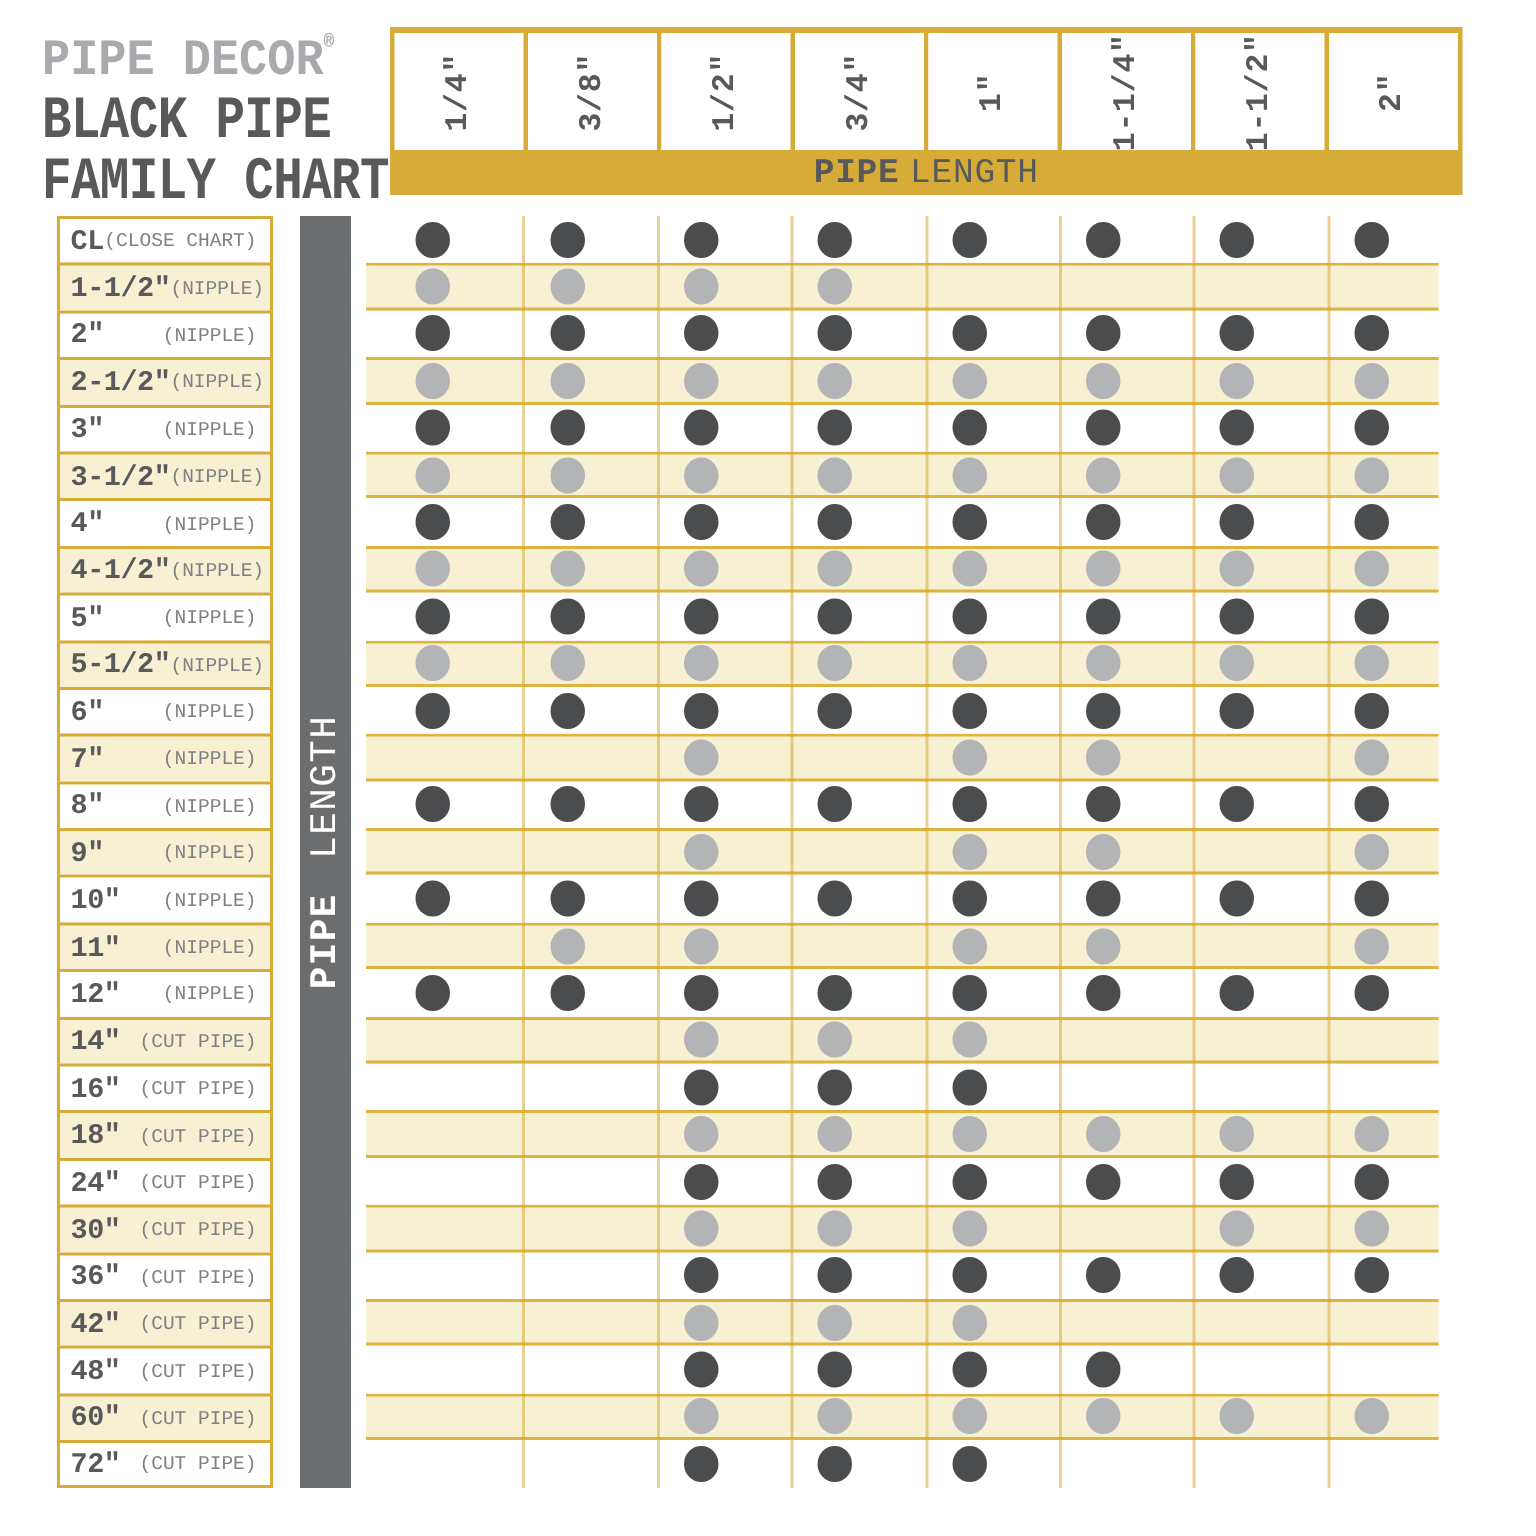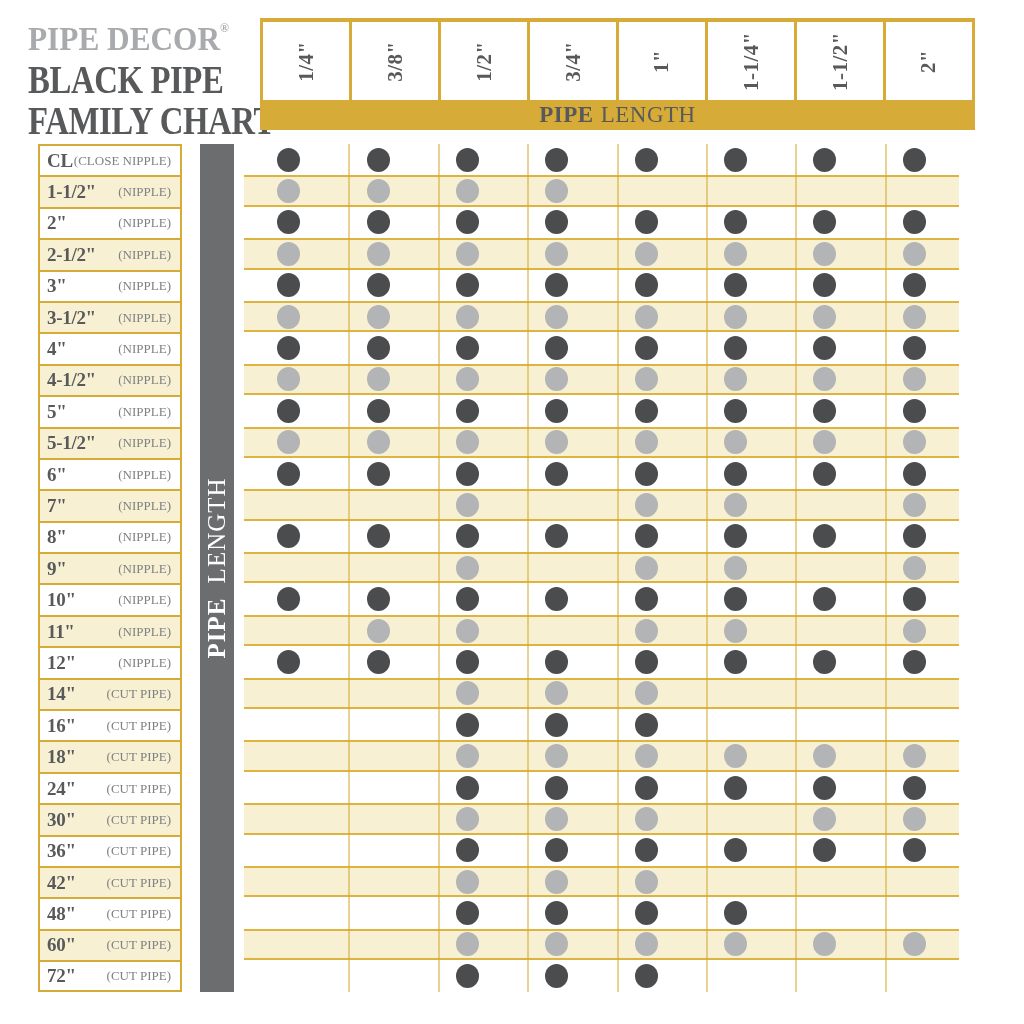--- a/index.html
+++ b/index.html
@@ -1,17 +1,17 @@
 <!DOCTYPE html>
 <html style="--gold: #D7AB38; --gold-line: #DEB440; --cream: #F7F0D3; --dark-dot: #4B4C4E; --gray-dot: #B2B4B6; --dark-text: #58595B; --muted-text: #7E8083; --gray-bar: #6B6D6F; --logo-gray: #A8AAAD;"><head>
 <meta charset="utf-8">
 <style>
   html,body{margin:0;padding:0;background:#fff;}
   .page{position:relative;width:1024px;height:1024px;background:#fff;overflow:hidden;
-        font-family:Liberation Serif, serif;}
+        font-family:Liberation Mono, monospace;}
 
   
   .logo{position:absolute;left:28px;top:8px;width:245px;}
   .logo-line{font-size:34px;font-weight:bold;color:var(--logo-gray);white-space:nowrap;
              transform:scaleX(0.92);transform-origin:left top;line-height:40px;}
   .logo-line sup{font-size:13px;vertical-align:18px;}
   .logo-sub{font-size:40px;line-height:41px;font-weight:bold;color:var(--dark-text);
             white-space:nowrap;transform:scaleX(0.82);transform-origin:left top;letter-spacing:-0.5px;}
 
   
@@ -108,21 +108,21 @@
     <span class="vert">
       <span class="bold-part">PIPE</span>
       <span>LENGTH</span>
     </span>
   </div>
 
   <div class="rows" id="rowsHost">
       <div class="row white">
         <div class="row-label">
           <span class="row-size">CL</span>
-          <span class="row-kind">(CLOSE NIPPLE)</span>
+          <span class="row-kind">(CLOSE CHART)</span>
         </div>
         <div class="row-spacer"></div>
         <div class="row-grid">
           <div class="cell">
             <div class="dot dark"></div>
           </div>
           <div class="cell">
             <div class="dot dark"></div>
           </div>
           <div class="cell">

